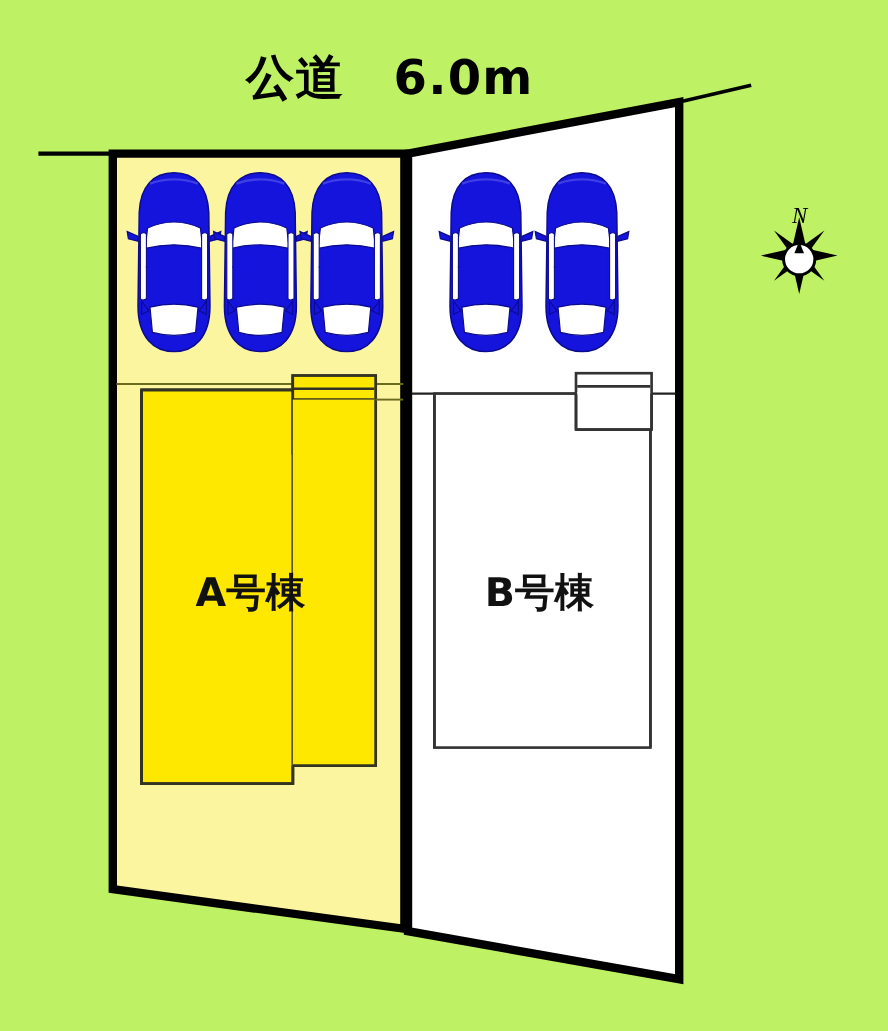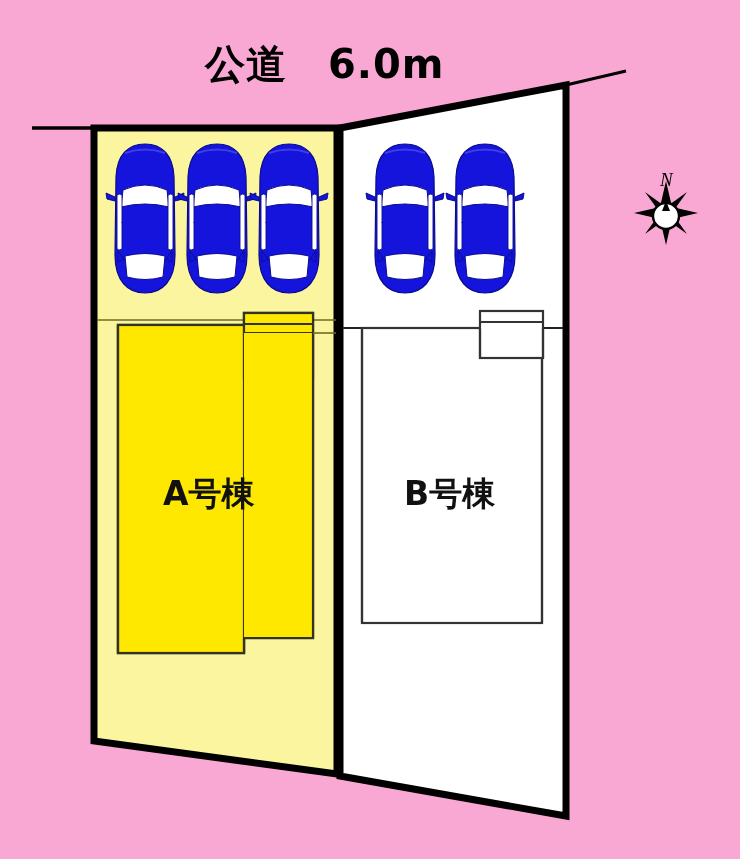--- a/index.html
+++ b/index.html
@@ -7,21 +7,21 @@
     padding: 0;
     background: #ffffff;
   }
   body {
     font-family: "Liberation Sans", "DejaVu Sans", sans-serif;
   }
   #plan-root {
     position: relative;
     width: 740px;
     height: 859px;
-    background: #f9a8d4;
+    background: #bef264;
     overflow: hidden;
   }
   #plan-svg {
     display: block;
     width: 740px;
     height: 859px;
   }
   .road-title {
     font-family: "DejaVu Sans", "Liberation Sans", sans-serif;
     font-weight: bold;

